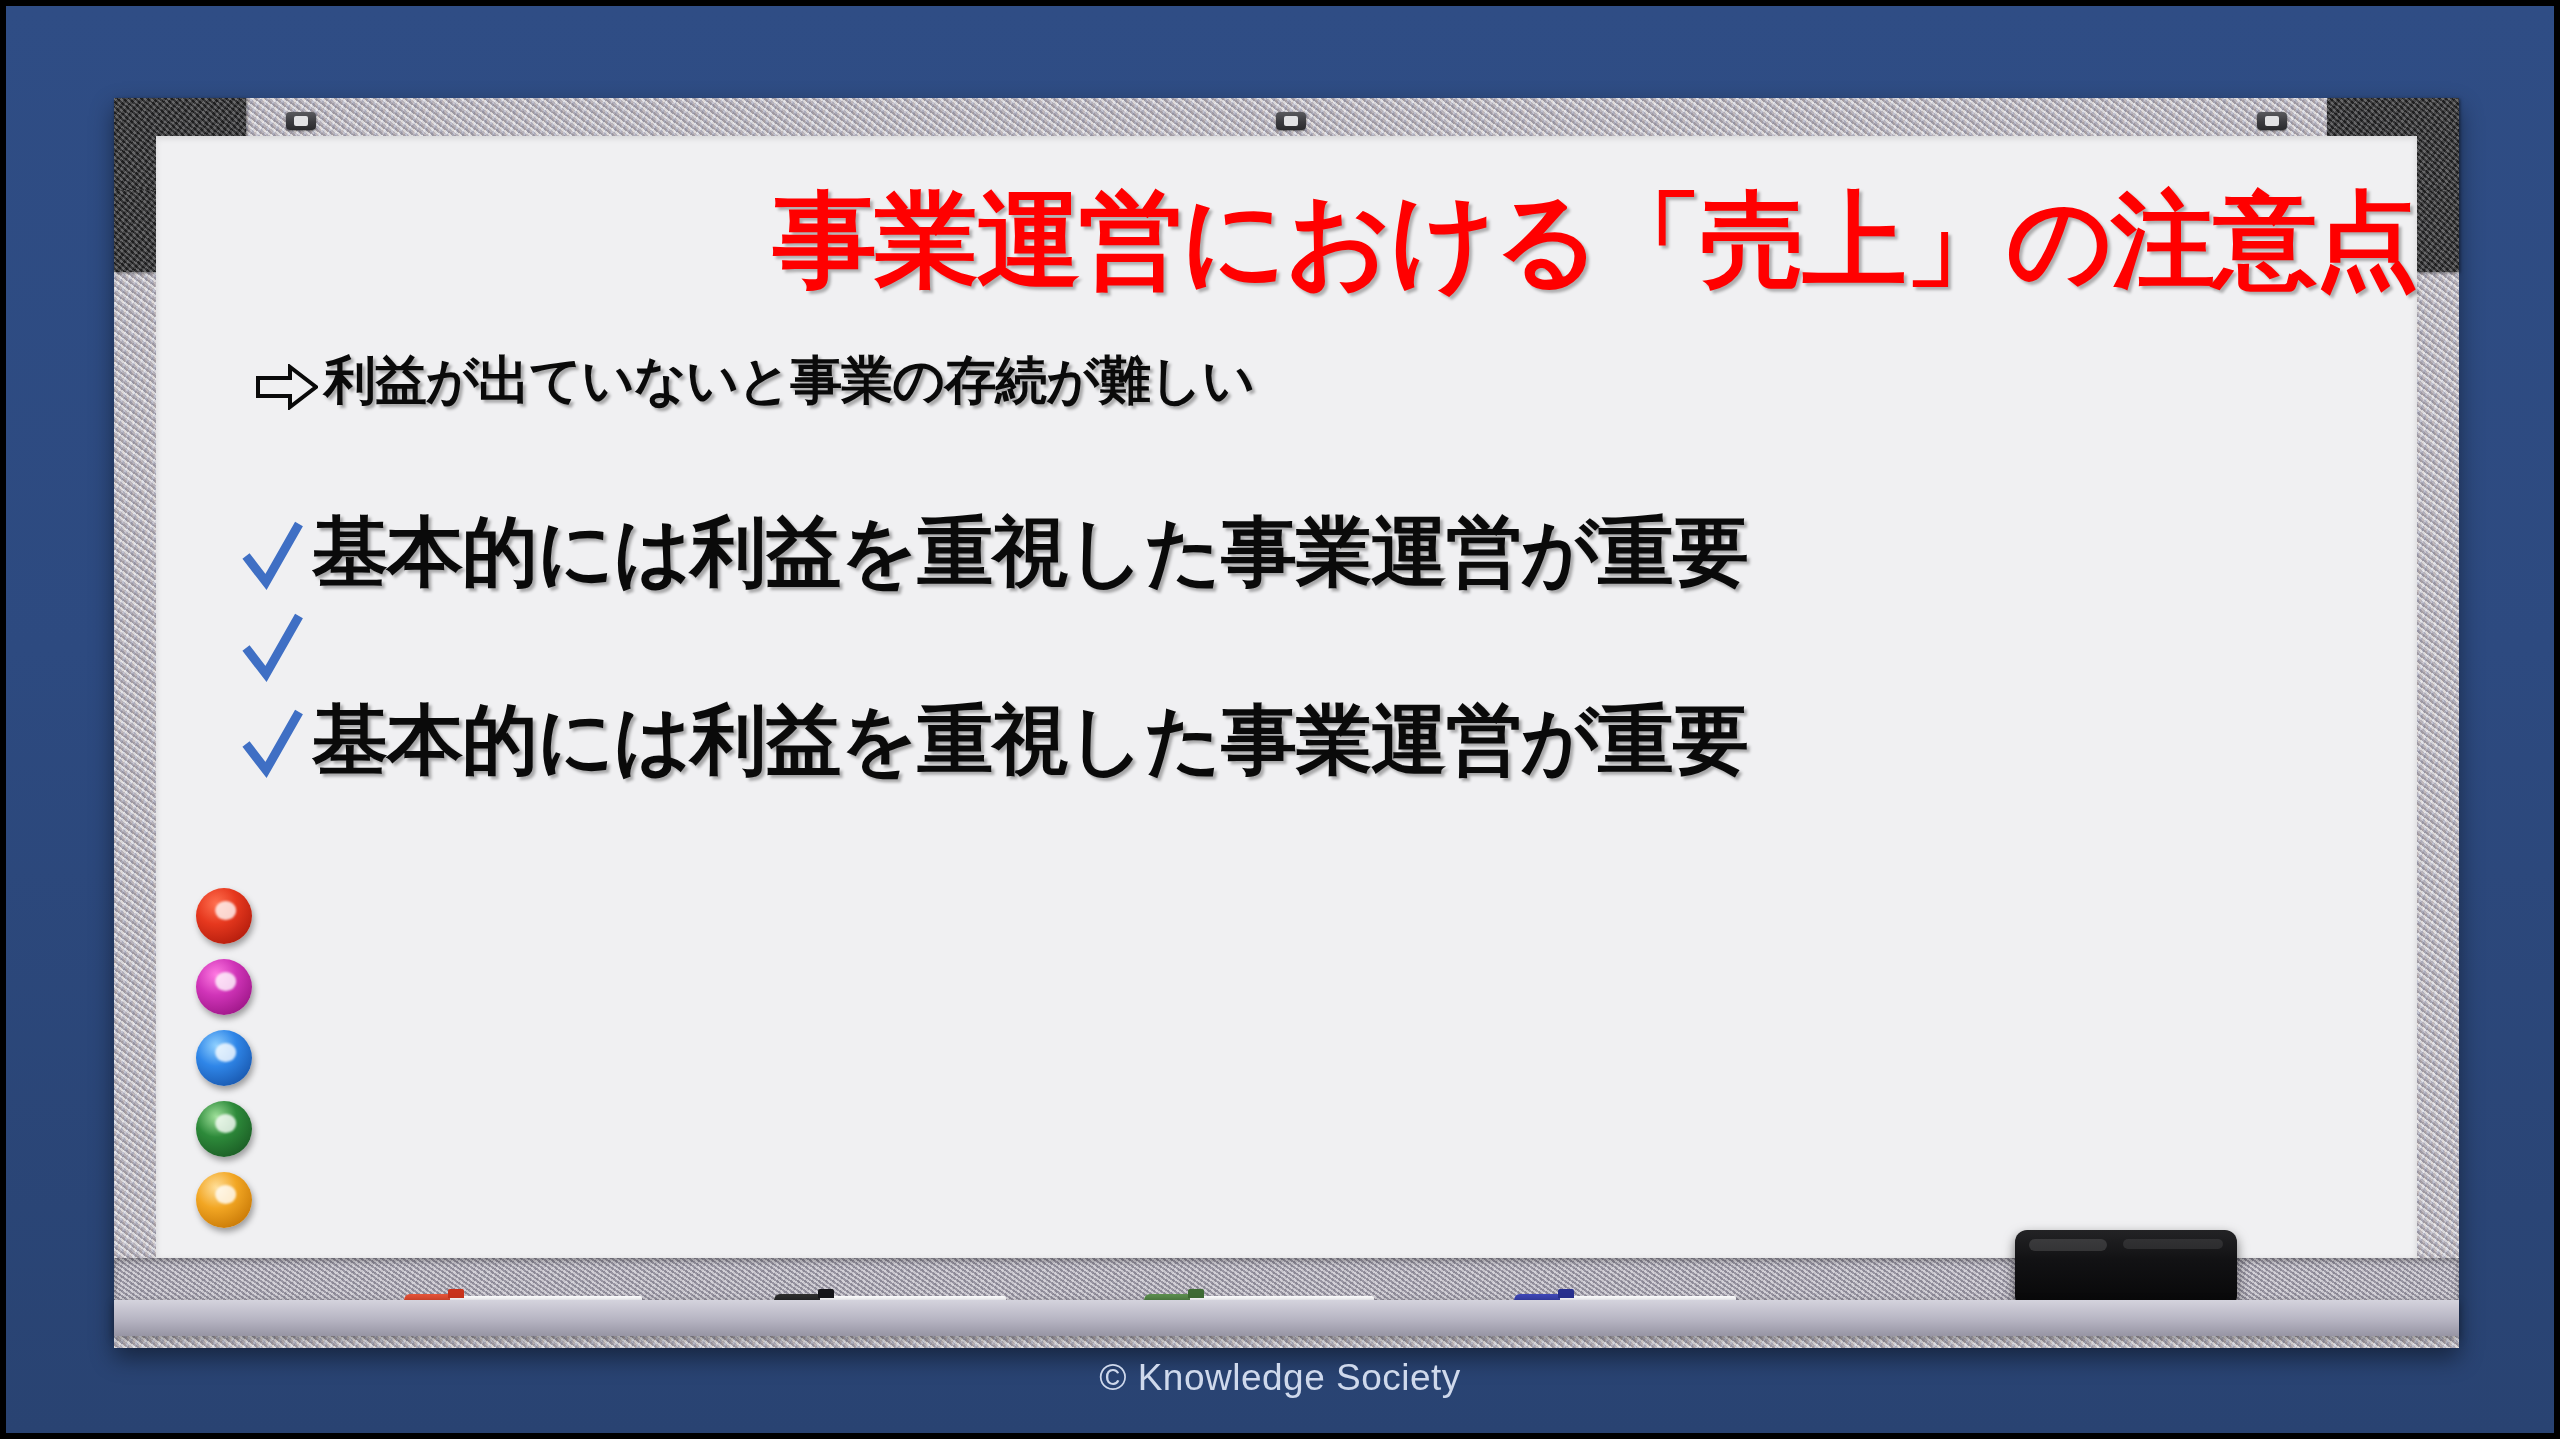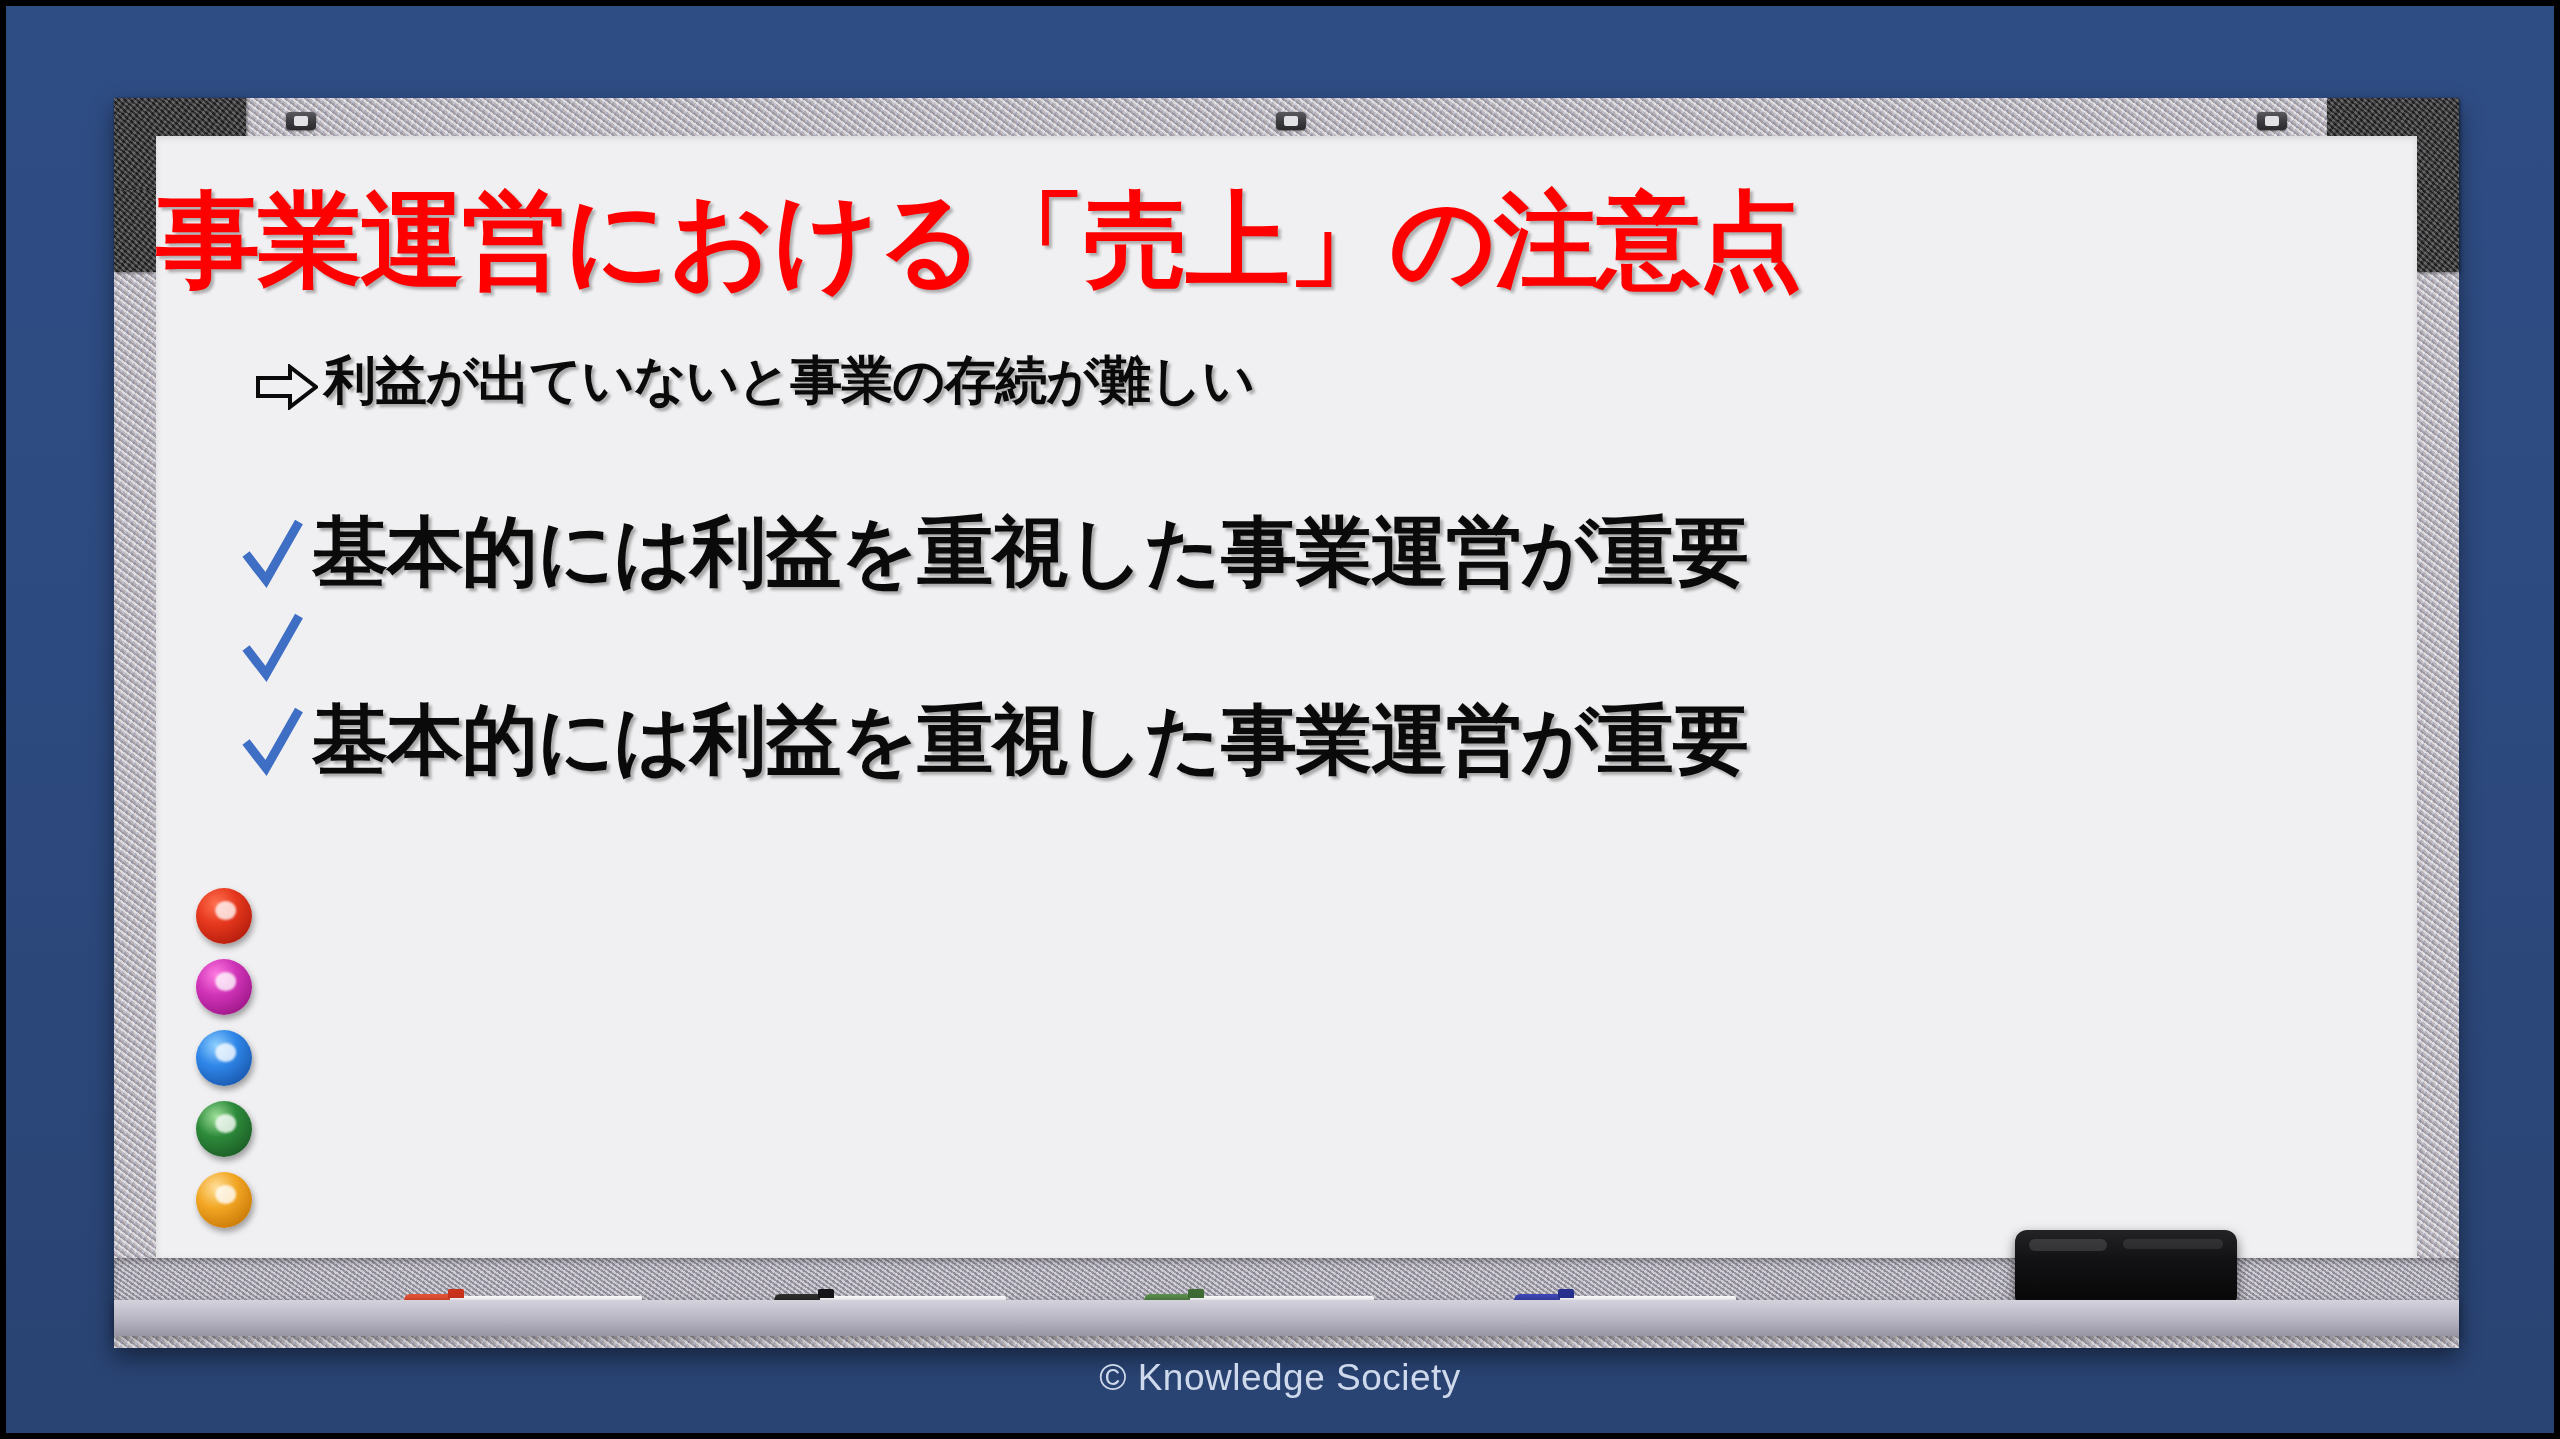--- a/index.html
+++ b/index.html
@@ -212,21 +212,21 @@
     top: 38px;
     width: 2261px;
     height: 1122px;
     font-family: "DejaVu Sans", "Liberation Sans", sans-serif;
   }
 
   .slide-title {
     position: absolute;
     left: 0; top: 48px;
     width: 100%;
-    text-align: left;
+    text-align: right;
     color: #ff0000;
     font-size: 104px;
     font-weight: 700;
     letter-spacing: -2px;
     line-height: 1.08;
     text-shadow: 3px 3px 3px rgba(0,0,0,.28);
     white-space: nowrap;
   }
 
   .lead-line {
@@ -252,21 +252,21 @@
   }
 
   .bullets {
     position: absolute;
     left: 86px;
     top: 378px;
     width: 2100px;
   }
   .bullet {
     display: flex;
-    align-items: center;
+    align-items: flex-end;
     margin-bottom: 20px;
     white-space: nowrap;
   }
   .check {
     flex: 0 0 auto;
     width: 62px; height: 72px;
     margin-right: 8px;
     position: relative;
     top: 2px;
   }

